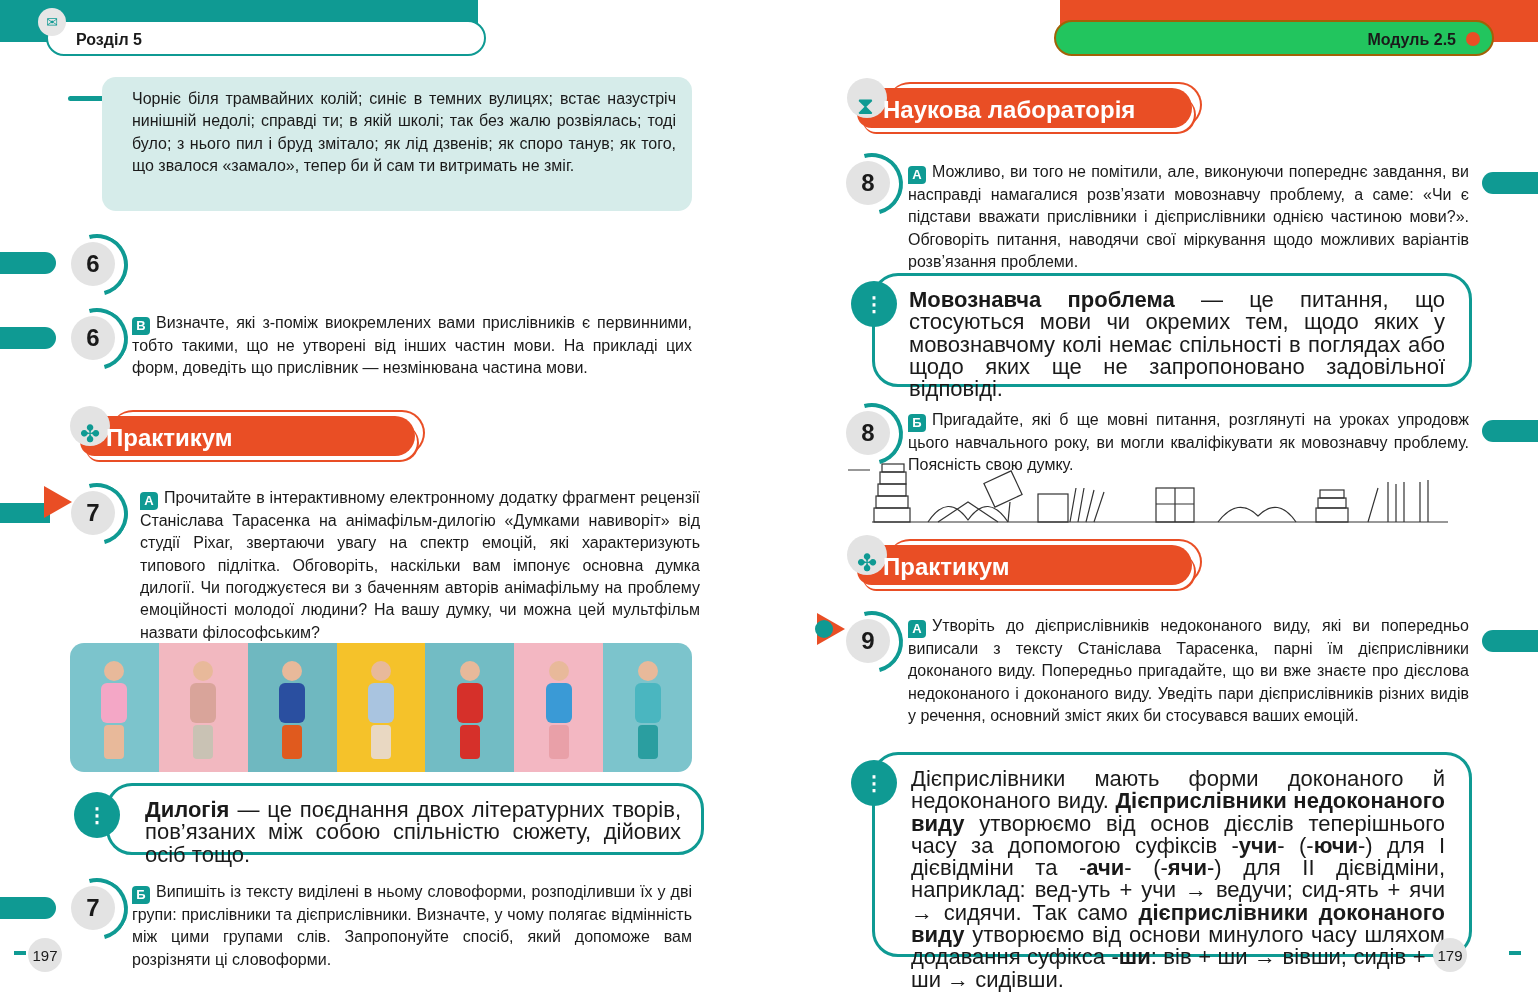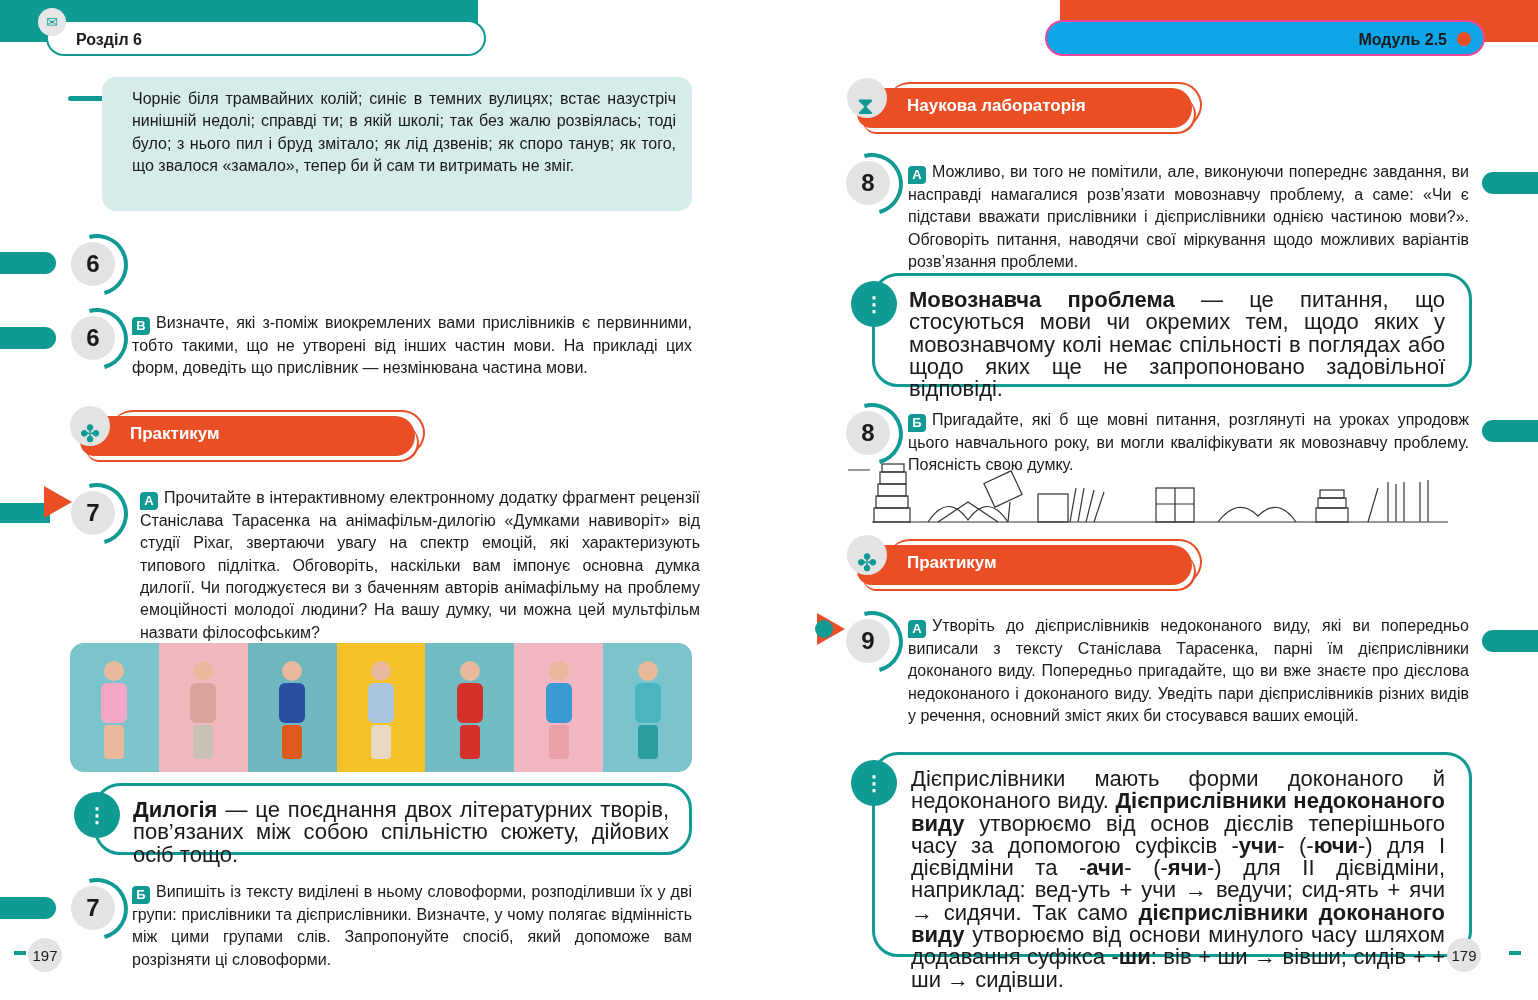--- a/index.html
+++ b/index.html
@@ -8,42 +8,42 @@
   .page-left { left: 0; width: 769px; }
   .page-right { left: 769px; width: 769px; }
 
   
   .hdr-band-left { position: absolute; left: 0; top: 0; width: 478px; height: 42px; background: #0f9a93; border-bottom-right-radius: 18px; }
   .hdr-pill-left { position: absolute; left: 46px; top: 20px; width: 440px; height: 36px; background: #fff; border: 2px solid #0f9a93; border-radius: 18px; }
   .hdr-pill-left .txt { position: absolute; left: 28px; top: 9px; font-weight: bold; font-size: 16px; }
   .hdr-icon-left { position: absolute; left: 38px; top: 8px; width: 28px; height: 28px; border-radius: 50%; background: #e6e6e6; display: flex; align-items: center; justify-content: center; color: #0f9a93; font-size: 14px; }
 
   .hdr-band-right { position: absolute; left: 291px; top: 0; width: 478px; height: 42px; background: #e94e25; border-bottom-left-radius: 18px; }
-  .hdr-pill-right { position: absolute; left: 276px; top: 20px; width: 440px; height: 36px; background: #0ea5e9; border: 2px solid #ec4899; border-radius: 18px; }
+  .hdr-pill-right { position: absolute; left: 285px; top: 20px; width: 440px; height: 36px; background: #22c55e; border: 2px solid #a16207; border-radius: 18px; }
   .hdr-pill-right .txt { position: absolute; right: 36px; top: 9px; font-weight: bold; font-size: 16px; }
   .hdr-pill-right .dot { position: absolute; right: 12px; top: 10px; width: 14px; height: 14px; border-radius: 50%; background: #e94e25; }
 
   
   .quote-box { position: absolute; left: 102px; top: 77px; width: 590px; height: 134px; background: #d6ecea; border-radius: 14px; padding: 11px 16px 0 30px; font-size: 16px; line-height: 22.3px; text-align: justify; }
   .quote-dash { position: absolute; left: 68px; top: 96px; width: 52px; height: 5px; border-radius: 3px; background: #0f9a93; }
 
   
   .task { position: absolute; font-size: 16px; line-height: 22.3px; text-align: justify; margin-top: 8px; }
   .num { position: absolute; width: 44px; height: 44px; border-radius: 50%; background: #e3e3e3; font-weight: bold; font-size: 24px; display: flex; align-items: center; justify-content: center; }
   .arc { position: absolute; width: 62px; height: 62px; border-radius: 50%; border: 4px solid transparent; border-right-color: #0f9a93; border-top-color: #0f9a93; transform: rotate(30deg); }
   .badge { display: inline-flex; width: 18px; height: 18px; align-items: center; justify-content: center; background: #0f9a93; color: #fff; font-size: 13px; font-weight: bold; border-radius: 4px 4px 4px 0; margin-right: 6px; vertical-align: -2px; }
   .side-tab-left { position: absolute; left: 0; width: 56px; height: 22px; background: #0f9a93; border-radius: 0 11px 11px 0; }
   .side-tab-right { position: absolute; right: 0; width: 56px; height: 22px; background: #0f9a93; border-radius: 11px 0 0 11px; }
 
   
   .sec { position: absolute; height: 46px; }
   .sec .bar { position: absolute; left: 10px; top: 4px; height: 40px; background: #e94e25; border-radius: 4px 22px 22px 16px; box-shadow: 4px 6px 0 -2px #fff, 5px 7px 0 -1px #e94e25; }
   .sec .outline { position: absolute; left: 40px; top: -2px; height: 46px; border: 2px solid #e94e25; border-radius: 24px; border-left: none; }
   .sec .circle { position: absolute; left: 0; top: -6px; width: 40px; height: 40px; border-radius: 50%; background: #e3e3e3; }
-  .sec .label { position: absolute; left: 60px; top: 12px; color: #fff; font-weight: bold; font-size: 17px; text-align: right; }
+  .sec .label { position: absolute; left: 36px; top: 12px; color: #fff; font-weight: bold; font-size: 24px; text-align: right; }
   .sec .icon { position: absolute; left: 10px; top: 8px; font-size: 24px; color: #0f9a93; }
 
   
   .defbox { position: absolute; border: 3px solid #0f9a93; border-radius: 26px; background: #fff; font-size: 22px; line-height: 22.3px; text-align: justify; }
   .def-icon { position: absolute; width: 46px; height: 46px; border-radius: 50%; background: #0f9a93; display: flex; align-items: center; justify-content: center; color: #fff; font-size: 20px; font-weight: bold; }
 
   .photo-strip { position: absolute; left: 70px; top: 643px; width: 622px; height: 129px; border-radius: 14px; overflow: hidden; display: flex; }
   .photo-strip .cell { flex: 1; position: relative; }
   .kid { position: absolute; left: 50%; top: 18px; transform: translateX(-50%); width: 26px; height: 98px; }
   .kid .head { width: 20px; height: 20px; border-radius: 50%; background: #e8b99a; margin: 0 auto; }
@@ -57,21 +57,21 @@
 
   .arrow-red { position: absolute; width: 0; height: 0; border-top: 16px solid transparent; border-bottom: 16px solid transparent; border-left: 28px solid #e94e25; }
   .arrow-teal-stub { position: absolute; height: 20px; background: #0f9a93; }
 </style>
 </head>
 <body>
 
 <div class="page page-left">
   <div class="hdr-band-left"></div>
   <div class="hdr-pill-left">
-    <span class="txt">Розділ 6</span>
+    <span class="txt">Розділ 5</span>
   </div>
   <div class="hdr-icon-left">✉</div>
 
   <div class="quote-dash"></div>
   <div class="quote-box">
     <span>Чорніє біля трамвайних колій; синіє в темних вулицях; встає назустріч нинішній недолі; справді ти; в якій школі; так без жалю розвіялась; тоді було; з нього пил і бруд змітало; як лід дзвенів; як споро танув; як того, що звалося «замало», тепер би й сам ти витримать не зміг.</span>
   </div>
 
   <div class="side-tab-left" style="top:252px;"></div>
   <div class="arc" style="left:66px; top:234px;"></div>
@@ -145,21 +145,21 @@
       </div>
     <div class="cell" style="background:#7cc4cc;">
         <div class="kid">
           <div class="head"></div>
           <div class="body" style="background:#4ab6c0;"></div>
           <div class="legs" style="background:#2a9ea0;"></div>
         </div>
       </div>
   </div>
 
-  <div class="defbox" style="left:94px; top:783px; width:598px; height:72px; padding:13px 20px 0 36px;">
+  <div class="defbox" style="left:106px; top:783px; width:598px; height:72px; padding:13px 20px 0 36px;">
     <b>Дилогія</b><span> — це поєднання двох літературних творів, пов’язаних між собою спільністю сюжету, дійових осіб тощо.</span>
   </div>
   <div class="def-icon" style="left:74px; top:792px;">⋮</div>
 
   <div class="side-tab-left" style="top:897px;"></div>
   <div class="arc" style="left:66px; top:878px;"></div>
   <div class="num" style="left:71px; top:886px;">7</div>
   <div class="task" style="left:132px; top:873px; width:560px;">
     <span class="badge">Б</span><span>Випишіть із тексту виділені в ньому словоформи, розподіливши їх у дві групи: прислівники та дієприслівники. Визначте, у чому полягає відмінність між цими групами слів. Запропонуйте спосіб, який допоможе вам розрізняти ці словоформи.</span>
   </div>
@@ -241,15 +241,15 @@
   <div class="task" style="left:139px; top:607px; width:561px;">
     <span class="badge">А</span><span>Утворіть до дієприслівників недоконаного виду, які ви попередньо виписали з тексту Станіслава Тарасенка, парні їм дієприслівники доконаного виду. Попередньо пригадайте, що ви вже знаєте про дієслова недоконаного і доконаного виду. Уведіть пари дієприслівників різних видів у речення, основний зміст яких би стосувався ваших емоцій.</span>
   </div>
   <div class="side-tab-right" style="top:630px;"></div>
 
   <div class="defbox" style="left:103px; top:752px; width:600px; height:205px; padding:13px 24px 0 36px;">
     <span>Дієприслівники мають форми доконаного й недоконаного виду. </span><b>Дієприслівники недоконаного виду</b><span> утворюємо від основ дієслів теперішнього часу за допомогою суфіксів -</span><b>учи</b><span>- (-</span><b>ючи</b><span>-) для І дієвідміни та -</span><b>ачи</b><span>- (-</span><b>ячи</b><span>-) для ІІ дієвідміни, наприклад: вед-уть + учи → ведучи; сид-ять + ячи → сидячи. Так само </span><b>дієприслівники доконаного виду</b><span> утворюємо від основи минулого часу шляхом додавання суфікса -</span><b>ши</b><span>: вів + ши → вівши; сидів + + ши → сидівши.</span>
   </div>
   <div class="def-icon" style="left:82px; top:760px;">⋮</div>
 
-  <div class="pagenum" style="left:678px;">179</div>
+  <div class="pagenum" style="left:664px;">179</div>
   <div class="pn-dash" style="left:740px;"></div>
 </div>
 
 </body></html>

